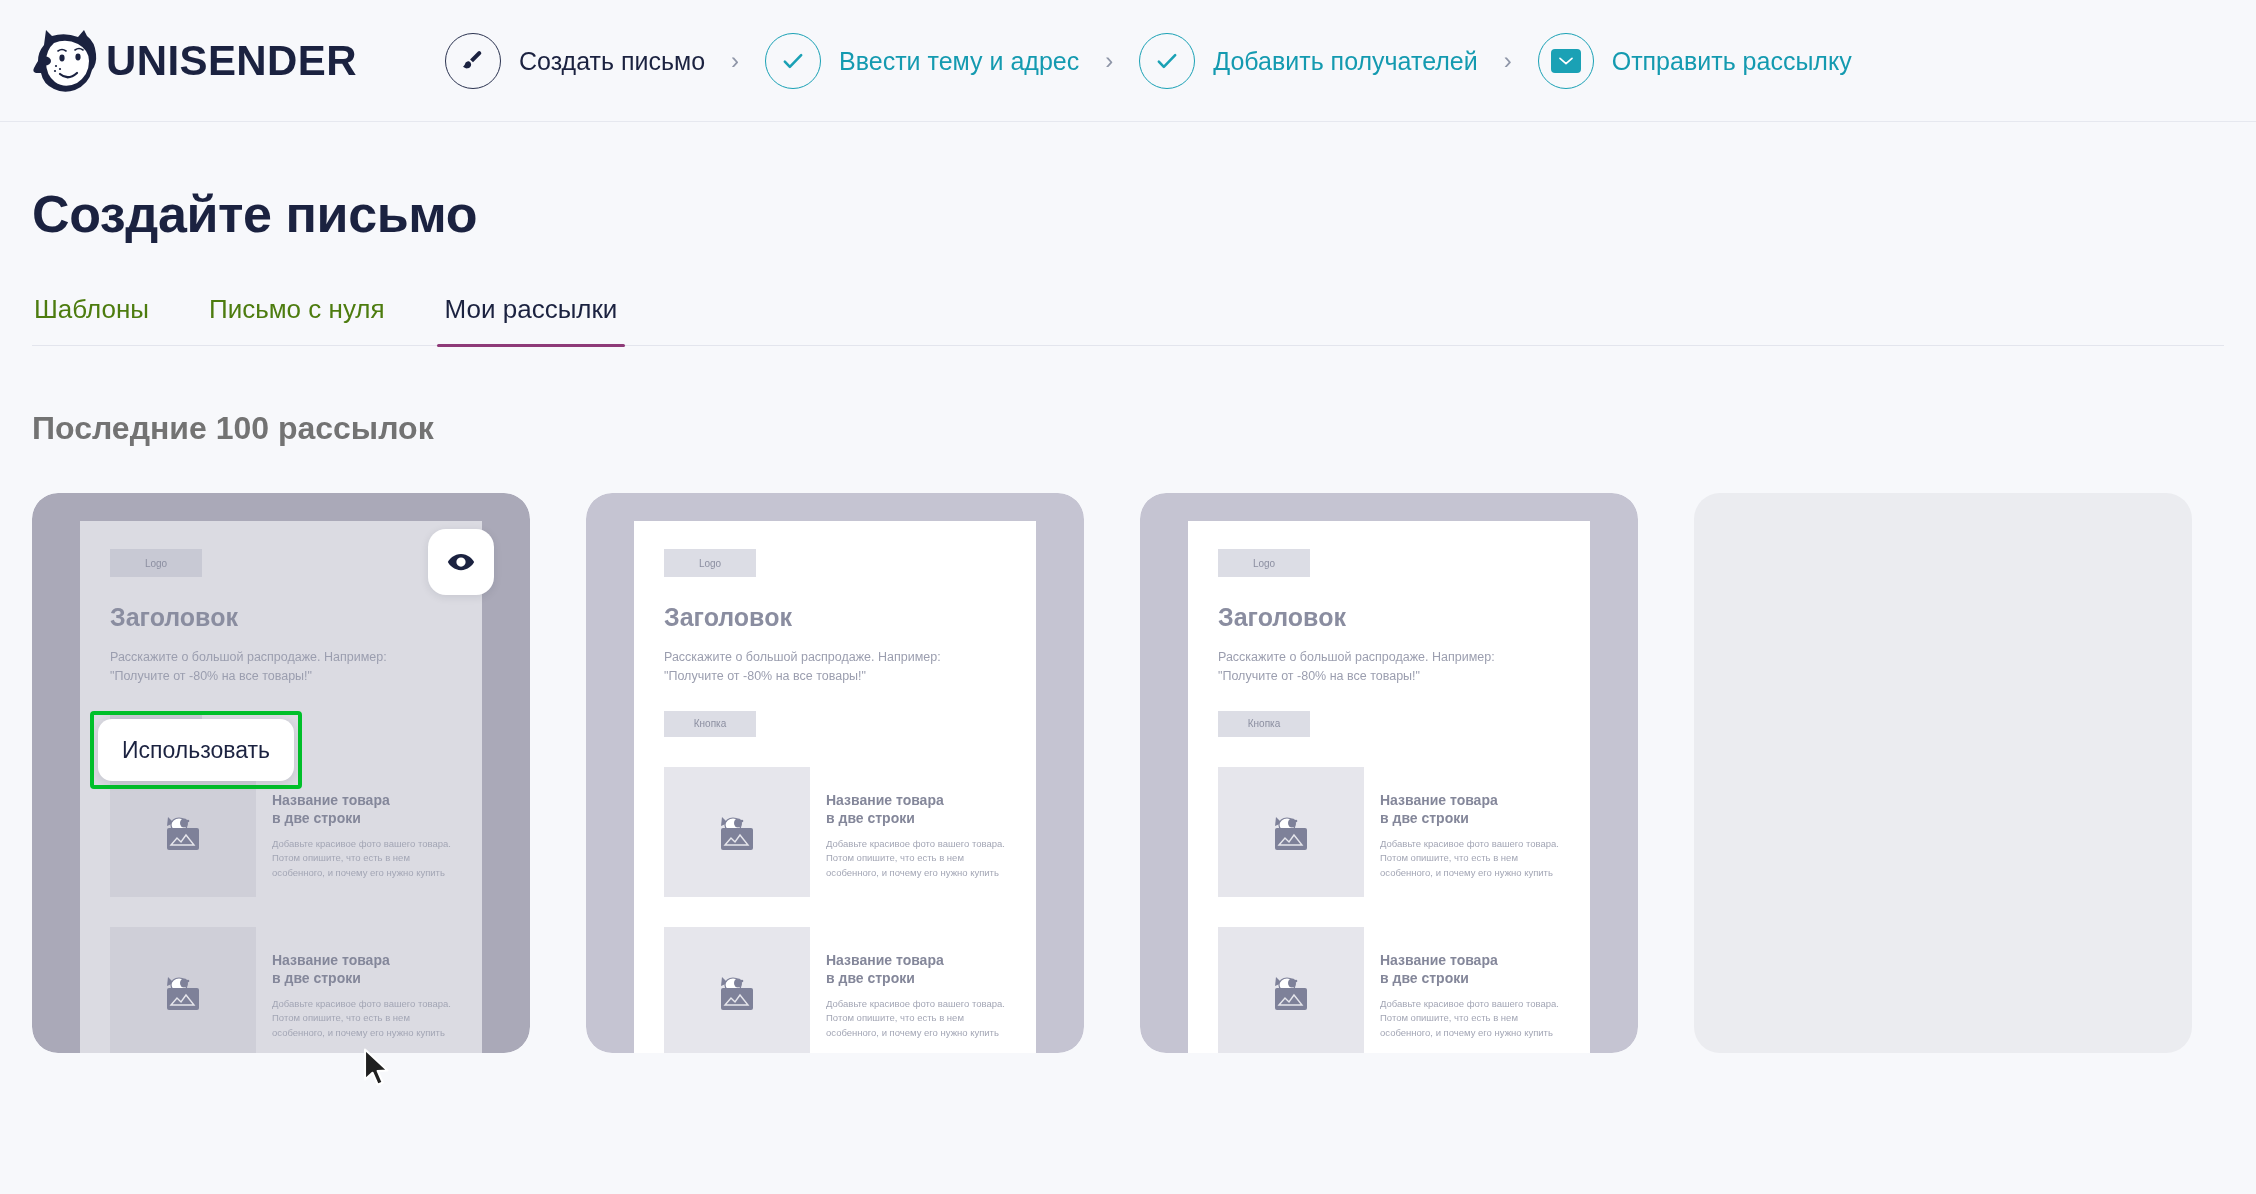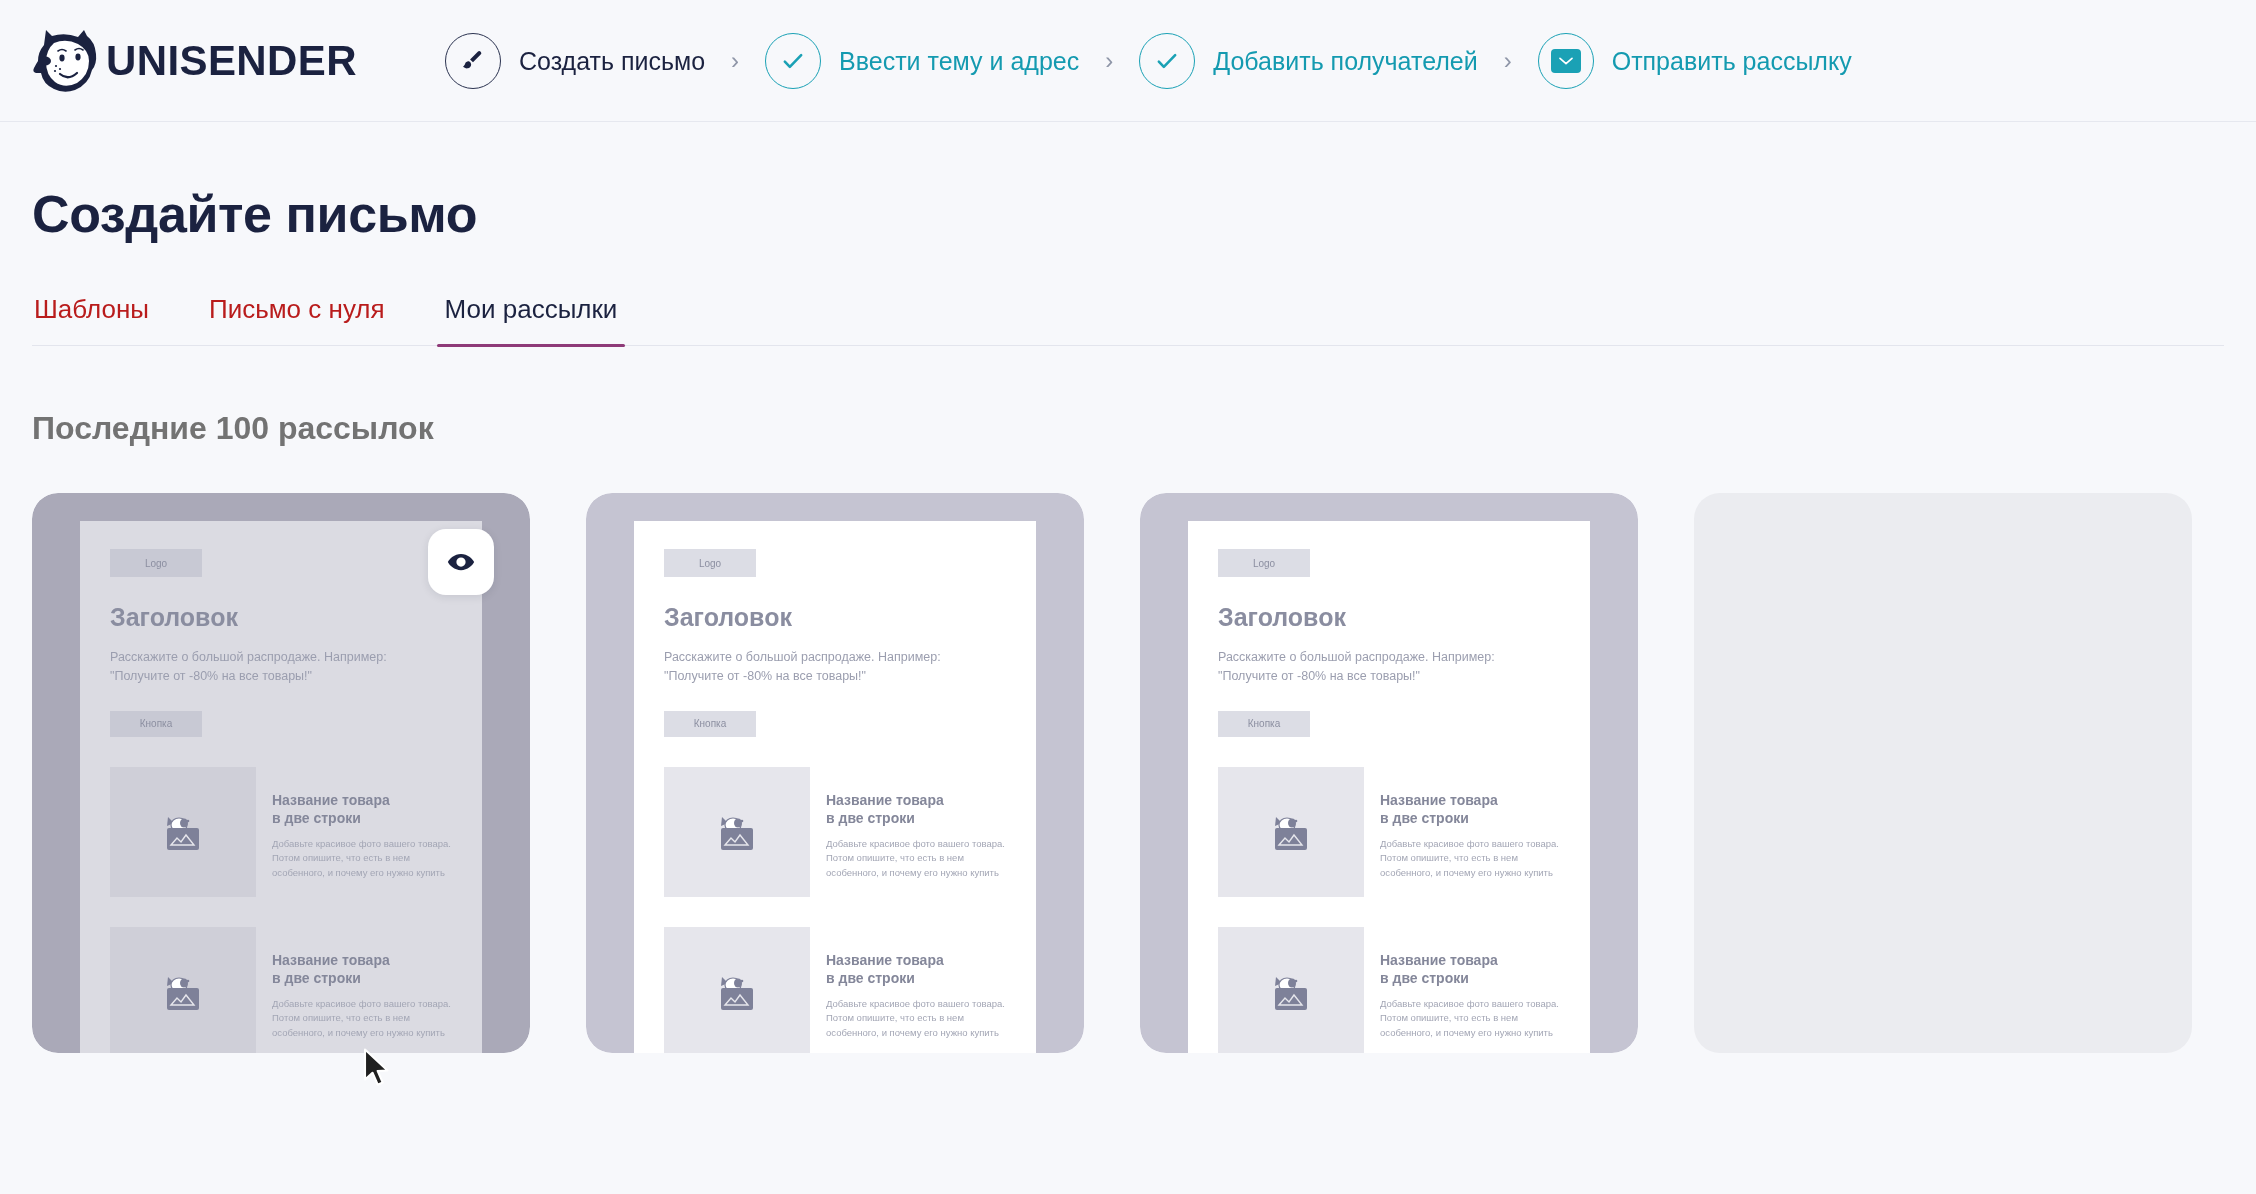--- a/index.html
+++ b/index.html
@@ -98,21 +98,21 @@
   .tabs {
     display: flex;
     align-items: flex-end;
     gap: 56px;
     margin-top: 50px;
     border-bottom: 1px solid #e3e5ed;
     position: relative;
   }
   .tab {
     font-size: 26px;
-    color: #b91c1c;
+    color: #4d7c0f;
     padding: 0 2px 20px 2px;
     cursor: pointer;
     position: relative;
     background: none; border: none;
     font-family: inherit;
   }
   .tab.active { color: #1b2240; }
   .tab.active::after {
     content: "";
     position: absolute;
@@ -415,20 +415,23 @@
         </div>
       </div>
 
       <button class="preview-btn">
         <svg width="30" height="30" viewBox="0 0 24 24">
           <path fill="#1b2240" d="M12 5.5C6.8 5.5 2.7 9.3 1.5 12c1.2 2.7 5.3 6.5 10.5 6.5s9.3-3.8 10.5-6.5C21.3 9.3 17.2 5.5 12 5.5zm0 10.2a3.7 3.7 0 110-7.4 3.7 3.7 0 010 7.4z"></path>
           <circle cx="12" cy="12" r="2.2" fill="#ffffff"></circle>
         </svg>
       </button>
 
+      <div class="use-wrap">
+        <button class="use-btn">Использовать</button>
+      </div>
     </div>
 
     <div class="card">
       <div class="card-frame">
         <div class="card-paper">
           <div class="mock">
             <div class="mock-logo">Logo</div>
             <div class="mock-h1">Заголовок</div>
             <div class="mock-p">Расскажите о большой распродаже. Например:</div>
             <div class="mock-p" style="margin-top:0">"Получите от -80% на все товары!"</div>

